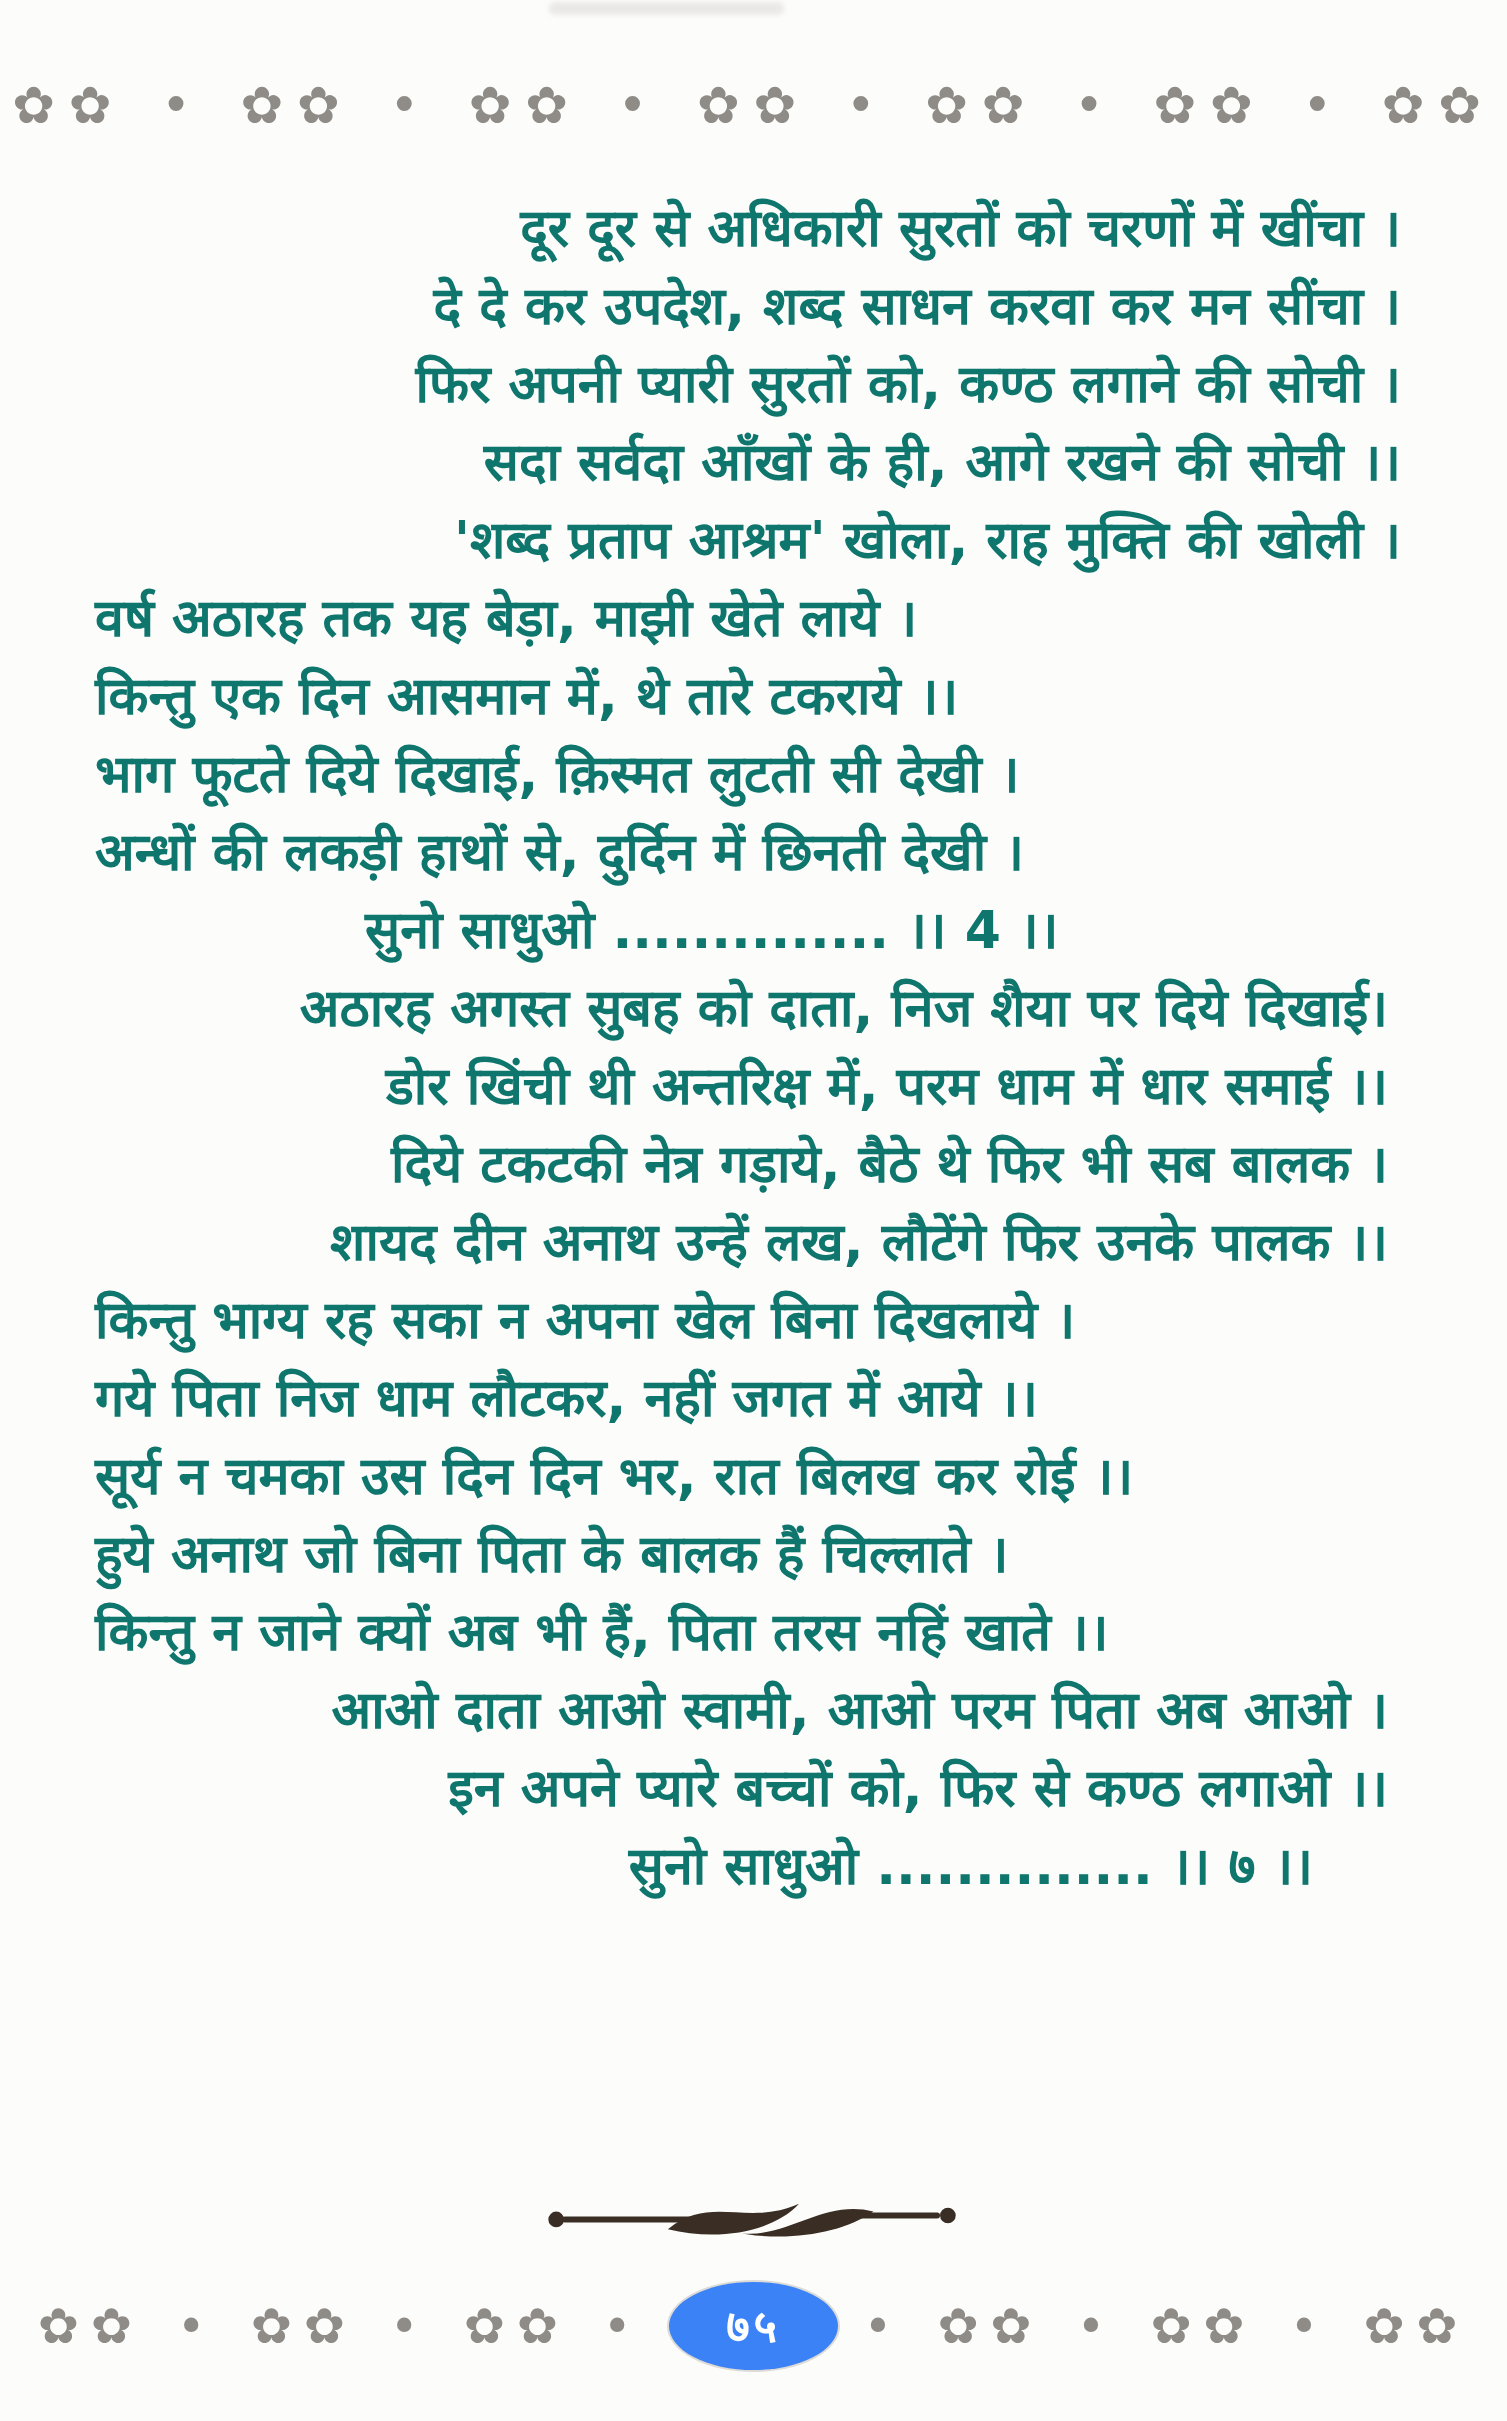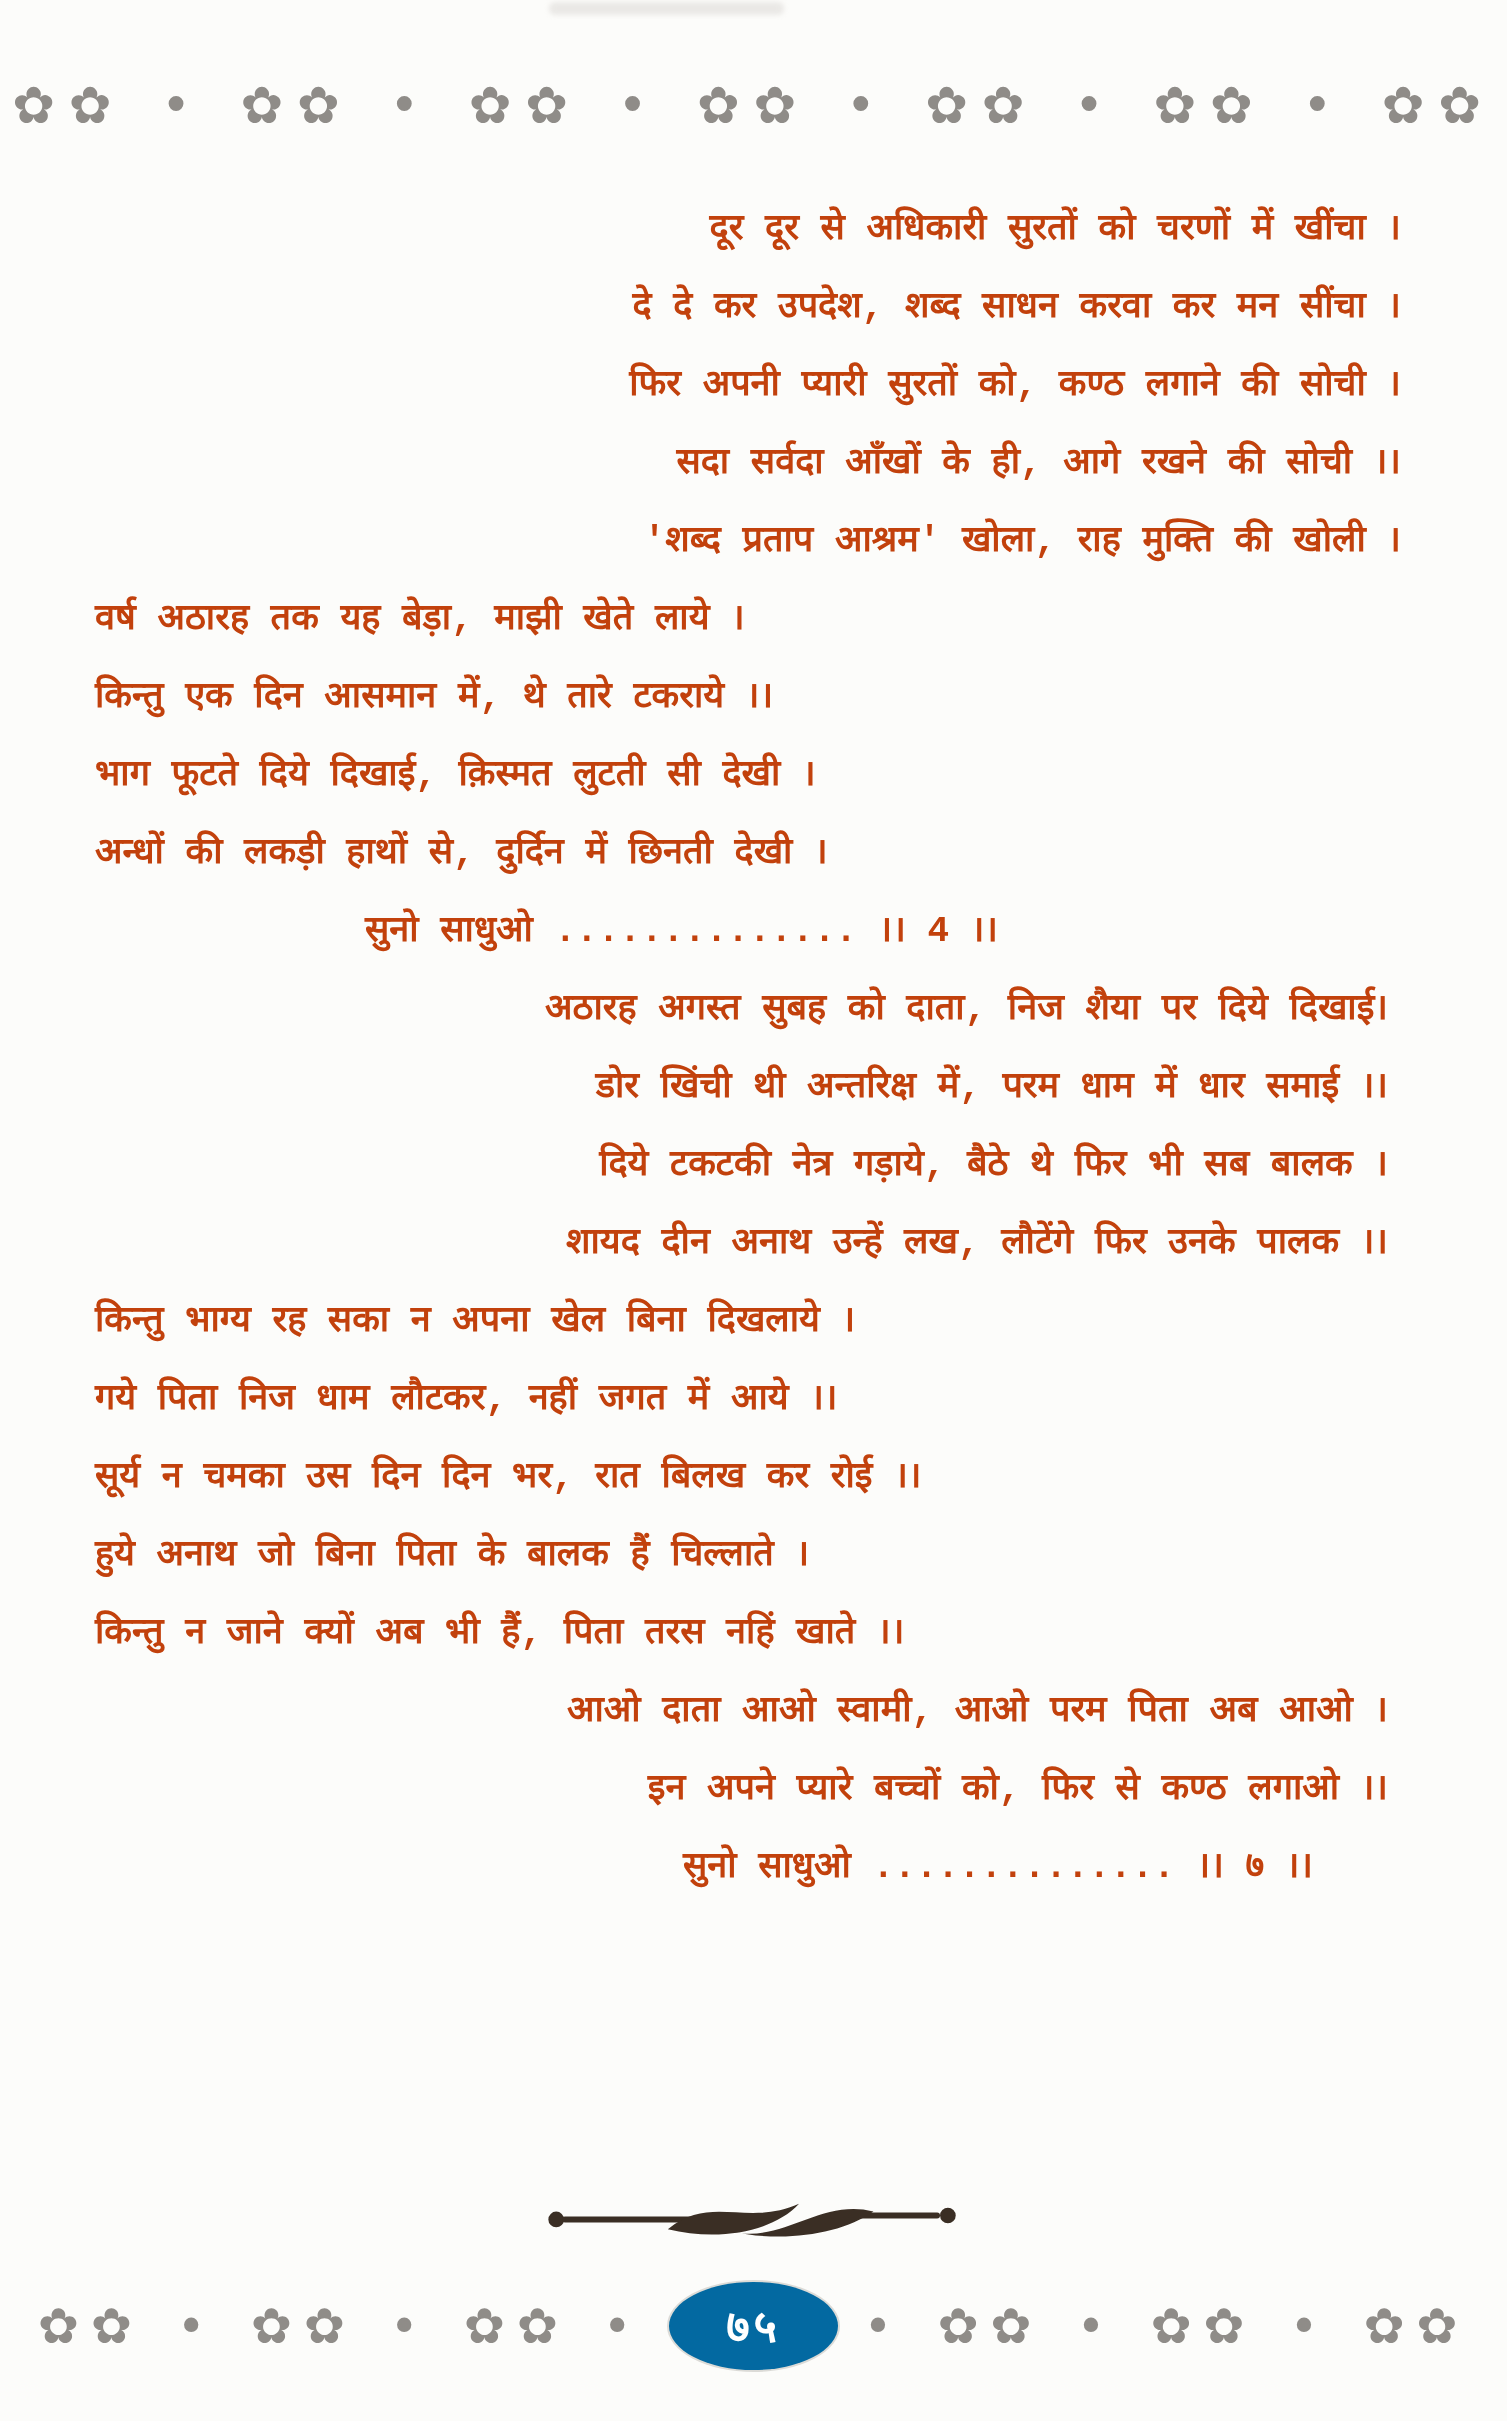--- a/index.html
+++ b/index.html
@@ -46,21 +46,21 @@
     align-items: center;
     gap: 25.5px;
     letter-spacing: 11.8px;
   }
   .border-bottom .seg { font-size: 49px; color: #8f8c88; }
   
   .page-badge {
     flex: 0 0 auto;
     width: 169px;
     height: 88px;
-    background: #0369a1;
+    background: #3b82f6;
     border-radius: 50%;
     display: flex;
     align-items: center;
     justify-content: center;
     color: #ffffff;
     font-size: 45px;
     font-weight: bold;
     letter-spacing: 3.9px;
     box-shadow: 0 0 0 2px rgba(42,32,23,.15);
     text-align: right;
@@ -75,25 +75,24 @@
   
   .text-flow {
     position: absolute;
     top: 186px;
     left: 0; right: 0;
   }
   .line {
     height: 78px;
     display: flex;
     align-items: center;
-    font-size: 36px;
+    font-size: 52px;
     font-weight: 700;
-    color: #c2410c;
+    color: #0f766e;
     white-space: nowrap;
-    font-family: Liberation Mono, monospace;
   }
   .indent-a   { justify-content: flex-end;   padding-right: 106px; } 
   .flush-left { justify-content: flex-start; padding-left: 57px; margin-left: 38px; }   
   .refrain-mid{ justify-content: flex-start; padding-left: 365px; }  
   .indent-b   { justify-content: flex-end;   padding-right: 119px; }  
   .refrain-end{ justify-content: flex-end;   padding-right: 194px; padding-left: 41px; } 
 </style>
 </head>
 <body>
 

